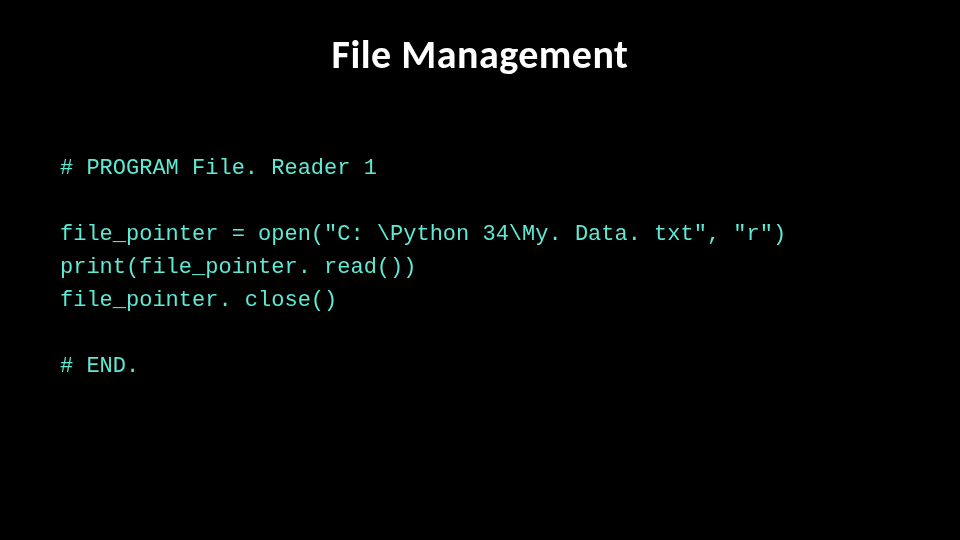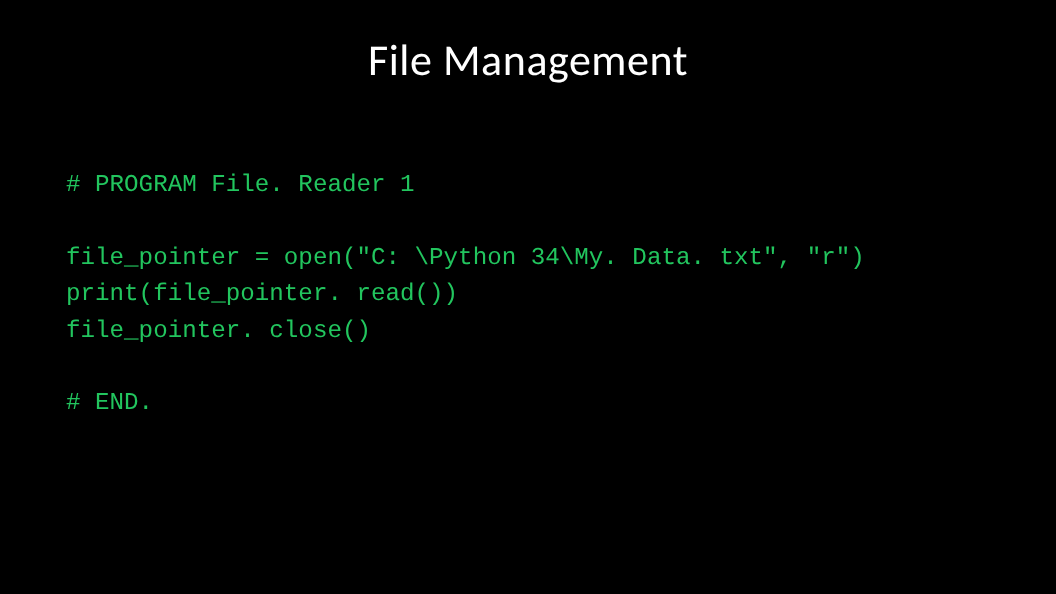--- a/index.html
+++ b/index.html
@@ -15,30 +15,30 @@
     height: 540px;
     background: #000000;
     color: #ffffff;
     box-sizing: border-box;
     padding: 30px 60px 30px 60px;
     font-family: "Calibri", "Segoe UI", Arial, sans-serif;
   }
   .title {
     text-align: center;
     font-size: 40px;
-    font-weight: 400;
+    font-weight: 700;
     margin: 0 0 40px 0;
     letter-spacing: 0.5px;
   }
   .code-block {
     font-family: "Courier New", Courier, monospace;
     font-size: 22px;
     line-height: 1.5;
     white-space: pre;
-    color: #22c55e;
+    color: #5eead4;
   }
 </style>
 </head>
 <body>
 
 <div class="slide">
   <h1 class="title">File Management</h1>
   <div class="code-block">
 <span># PROGRAM File. Reader 1</span>
 <span></span>

